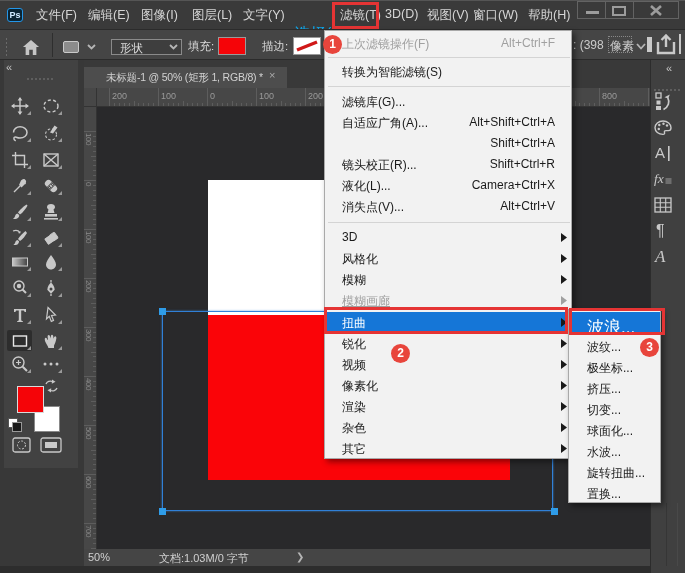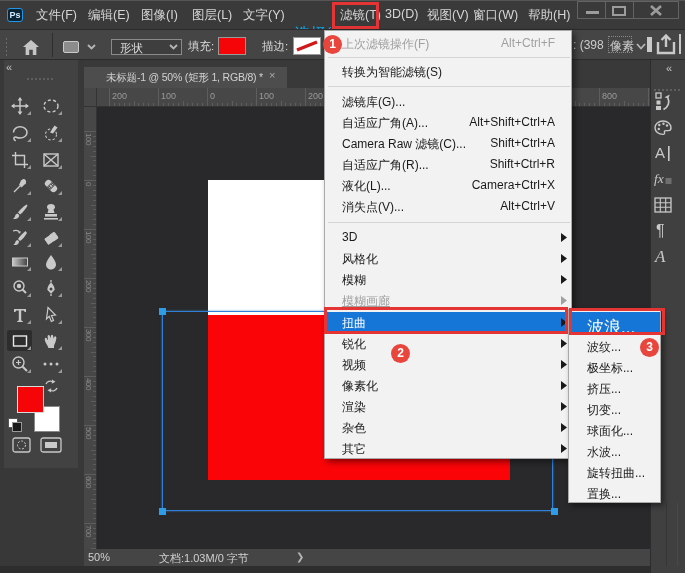--- a/index.html
+++ b/index.html
@@ -565,23 +565,22 @@
 <div class="abs" style="left:666px;top:503px;width:1px;height:63px;background:#363636;"></div>
 <div class="abs" style="left:677px;top:503px;width:1px;height:63px;background:#494949;"></div>
 
 <div class="abs" id="menu" style="left:324px;top:30px;width:248px;height:429px;background:#f2f2f2;border:1px solid #a9a9a9;box-sizing:border-box;box-shadow:3px 3px 6px rgba(0,0,0,.45);">
     <div class="txt" style="left:17px;top:4.5px;font-size:12px;color:#a0a0a0;">上次滤镜操作(F)</div>
     <div class="txt" style="right:16px;top:4.5px;font-size:12px;color:#a0a0a0;">Alt+Ctrl+F</div>
     <div class="txt" style="left:17px;top:32.5px;font-size:12px;color:#1a1a1a;">转换为智能滤镜(S)</div>
     <div class="txt" style="left:17px;top:63px;font-size:12px;color:#1a1a1a;">滤镜库(G)...</div>
     <div class="txt" style="left:17px;top:84px;font-size:12px;color:#1a1a1a;">自适应广角(A)...</div>
     <div class="txt" style="right:16px;top:84px;font-size:12px;color:#1a1a1a;">Alt+Shift+Ctrl+A</div>
-    <div class="txt" style="left:17px;top:105px;font-size:12px;color:#1a1a1a;">Camera Raw 滤镜(C)...</div>
     <div class="txt" style="right:16px;top:105px;font-size:12px;color:#1a1a1a;">Shift+Ctrl+A</div>
-    <div class="txt" style="left:17px;top:126px;font-size:12px;color:#1a1a1a;">自适应广角(R)...</div>
+    <div class="txt" style="left:17px;top:126px;font-size:12px;color:#1a1a1a;">镜头校正(R)...</div>
     <div class="txt" style="right:16px;top:126px;font-size:12px;color:#1a1a1a;">Shift+Ctrl+R</div>
     <div class="txt" style="left:17px;top:147px;font-size:12px;color:#1a1a1a;">液化(L)...</div>
     <div class="txt" style="right:16px;top:147px;font-size:12px;color:#1a1a1a;">Camera+Ctrl+X</div>
     <div class="txt" style="left:17px;top:168px;font-size:12px;color:#1a1a1a;">消失点(V)...</div>
     <div class="txt" style="right:16px;top:168px;font-size:12px;color:#1a1a1a;">Alt+Ctrl+V</div>
     <div class="txt" style="left:17px;top:199px;font-size:12px;color:#1a1a1a;">3D</div>
     <svg class="abs" style="left:236px;top:201.5px;" width="6" height="9">
       <path d="M0 0 L6 4.5 L0 9 Z" fill="#1a1a1a"></path>
     </svg>
     <div class="txt" style="left:17px;top:220px;font-size:12px;color:#1a1a1a;">风格化</div>

